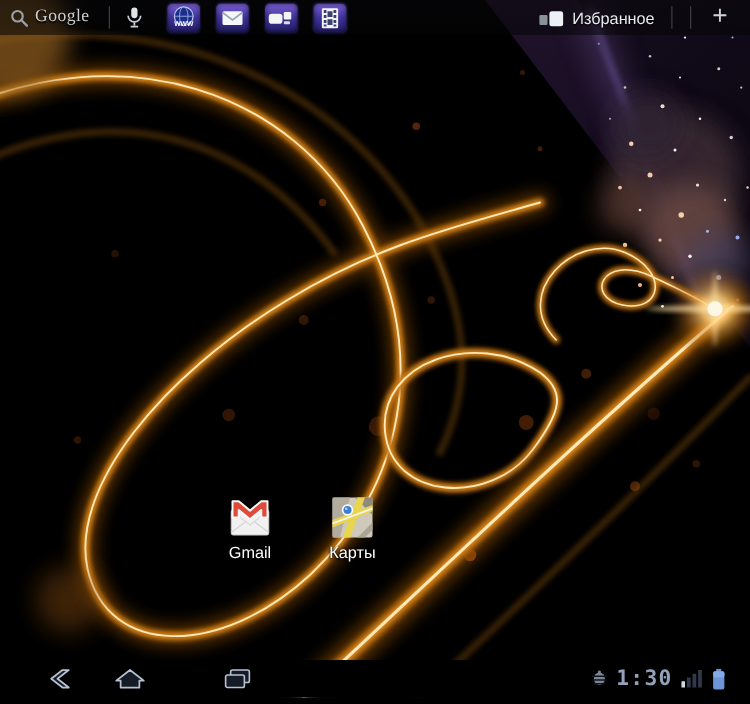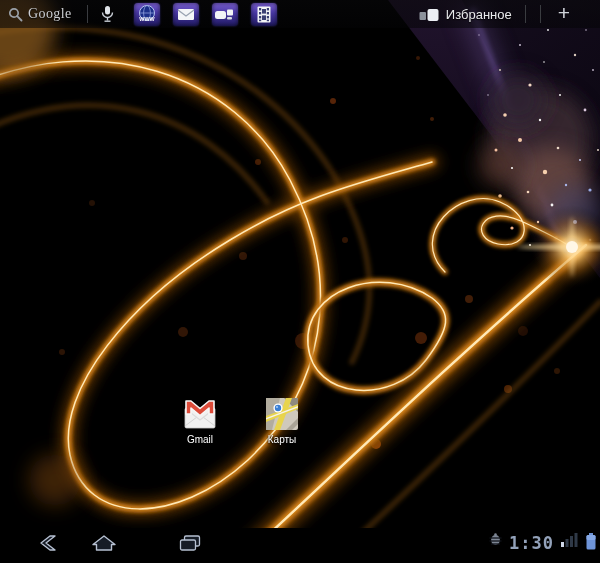--- a/index.html
+++ b/index.html
@@ -14,49 +14,49 @@
   .tr-mid  {fill:none;stroke:#ee9722;stroke-width:3.6;filter:url(#fM);opacity:.95;stroke-linecap:round;}
   .tr-core {fill:none;stroke:#ffe9b8;stroke-width:1.5;filter:url(#fS);stroke-linecap:round;}
   .tr-faint{fill:none;stroke:#8a5210;stroke-width:6;filter:url(#fM);opacity:.4;stroke-linecap:round;}
 
   
   .topbar{position:absolute;top:0;left:0;right:0;height:28px;
           background:linear-gradient(rgba(8,8,10,.62),rgba(4,4,6,.55));
           display:flex;align-items:center;justify-content:space-between;z-index:5;}
   .tb-left,.tb-right{display:flex;align-items:center;height:100%;}
   .tb-left{padding-left:6px;}
-  .tb-right{padding-right:20px;}
+  .tb-right{padding-right:8px;}
   .gsearch{display:flex;align-items:center;gap:5px;padding:2px 8px 2px 2px;cursor:default;}
   .glogo{font-family:"Liberation Serif",serif;font-size:14px;color:#ccced2;letter-spacing:.4px;
          text-shadow:0 1px 1px #000;}
   .vdiv{width:1px;height:18px;background:#3a3c40;margin:0 7px;}
   .mic{padding:2px 6px;}
   .shortcuts{display:flex;gap:13px;margin-left:14px;}
   .scut{width:26px;height:23px;border-radius:4px;position:relative;
         background:linear-gradient(#7a5fd2 0%,#4636a0 45%,#201a62 100%);
         box-shadow:inset 0 0 4px rgba(0,0,0,.6),0 0 2px rgba(90,80,220,.5);}
   .scut svg{position:absolute;inset:0;}
   .tb-btn{display:flex;align-items:center;gap:6px;color:#e9eaec;font-size:13px;
           padding:0 6px;height:100%;cursor:default;text-shadow:0 1px 1px #000;}
   .plusbtn{font-size:21px;font-weight:400;color:#cfd3d9;padding:0 10px 3px 10px;}
 
   
   .app{position:absolute;width:54px;text-align:center;z-index:4;}
   .app .ic{width:36px;height:36px;margin:0 auto;}
-  .app .lbl{margin-top:2px;font-size:10px;color:#fff;text-shadow:0 1px 2px #000,0 0 3px #000;}
+  .app .lbl{margin-top:2px;font-size:13px;color:#fff;text-shadow:0 1px 2px #000,0 0 3px #000;}
 
   
   .navbar{position:absolute;left:0;right:0;bottom:0;height:30px;background:#000;
           display:flex;align-items:center;justify-content:space-between;z-index:6;}
   .nav-left{display:flex;align-items:center;height:100%;}
   .nav-btn{height:100%;display:flex;align-items:center;justify-content:center;}
   .nav-back{width:62px;padding-left:16px;}
   .nav-home{width:52px;}
   .nav-recents{width:52px;margin-left:34px;}
-  .nav-right{display:flex;align-items:flex-start;gap:7px;padding-right:4px;}
+  .nav-right{display:flex;align-items:center;gap:7px;padding-right:20px;}
   .clock{font-family:"DejaVu Sans Mono",monospace;font-weight:bold;font-size:17px;
          color:#93a2ba;letter-spacing:1px;}
 </style>
 </head>
 <body>
 
 <div class="screen">
 
   <svg class="wallpaper" width="600" height="563" viewBox="0 0 600 563">
     <defs>

